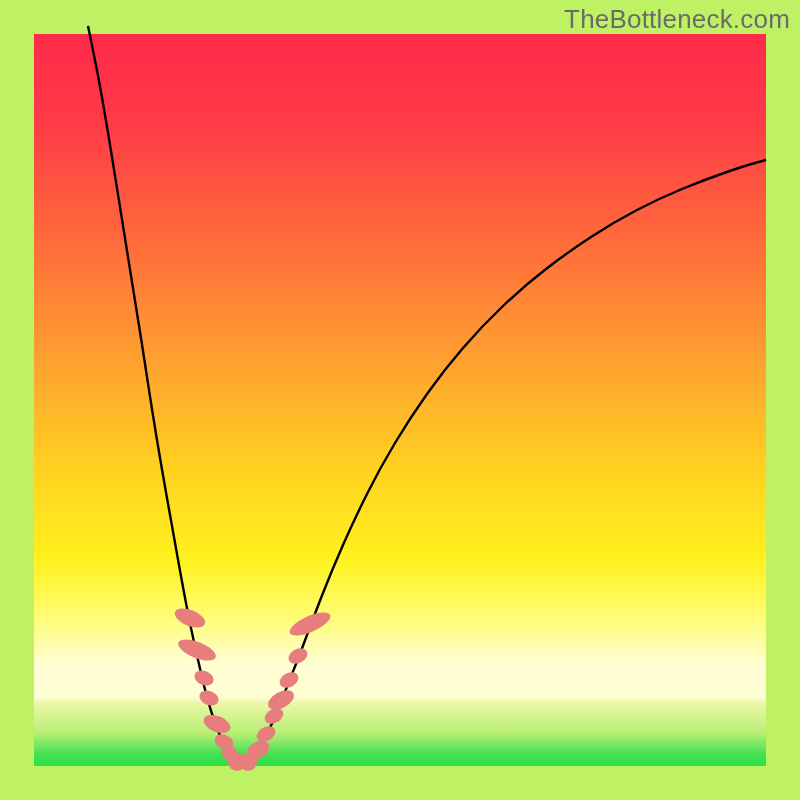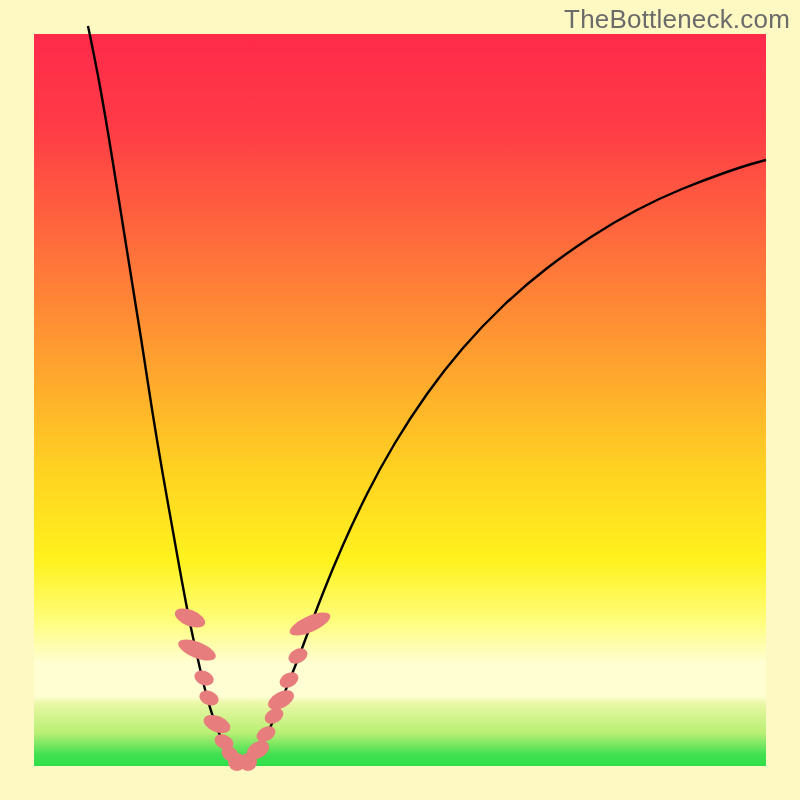--- a/index.html
+++ b/index.html
@@ -10,21 +10,21 @@
     background: #000;
     font-family: Arial, Helvetica, sans-serif;
     overflow: hidden;
   }
   .frame {
     position: absolute;
     top: 0;
     left: 0;
     width: 800px;
     height: 800px;
-    background: #fef9c3;
+    background: #bef264;
   }
   .plot-area {
     position: absolute;
     top: 34px;
     left: 34px;
     width: 732px;
     height: 732px;
     overflow: visible;
   }
   .gradient {

